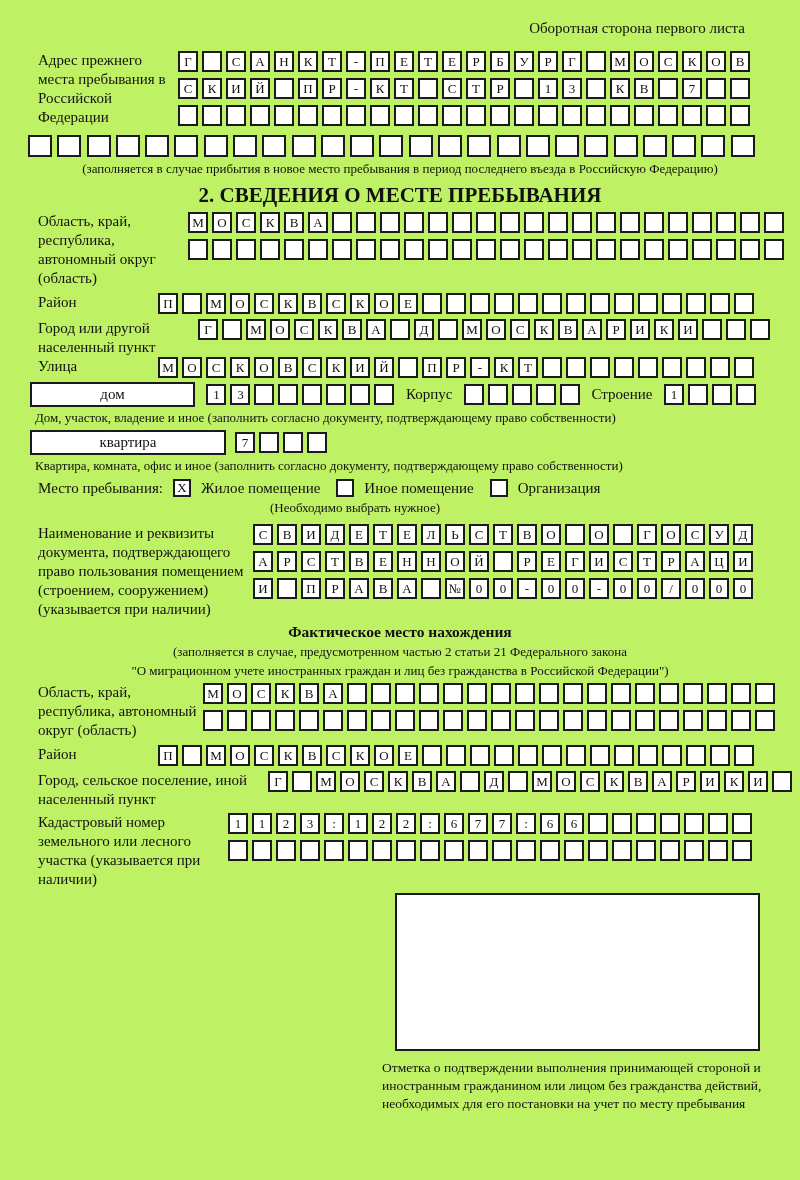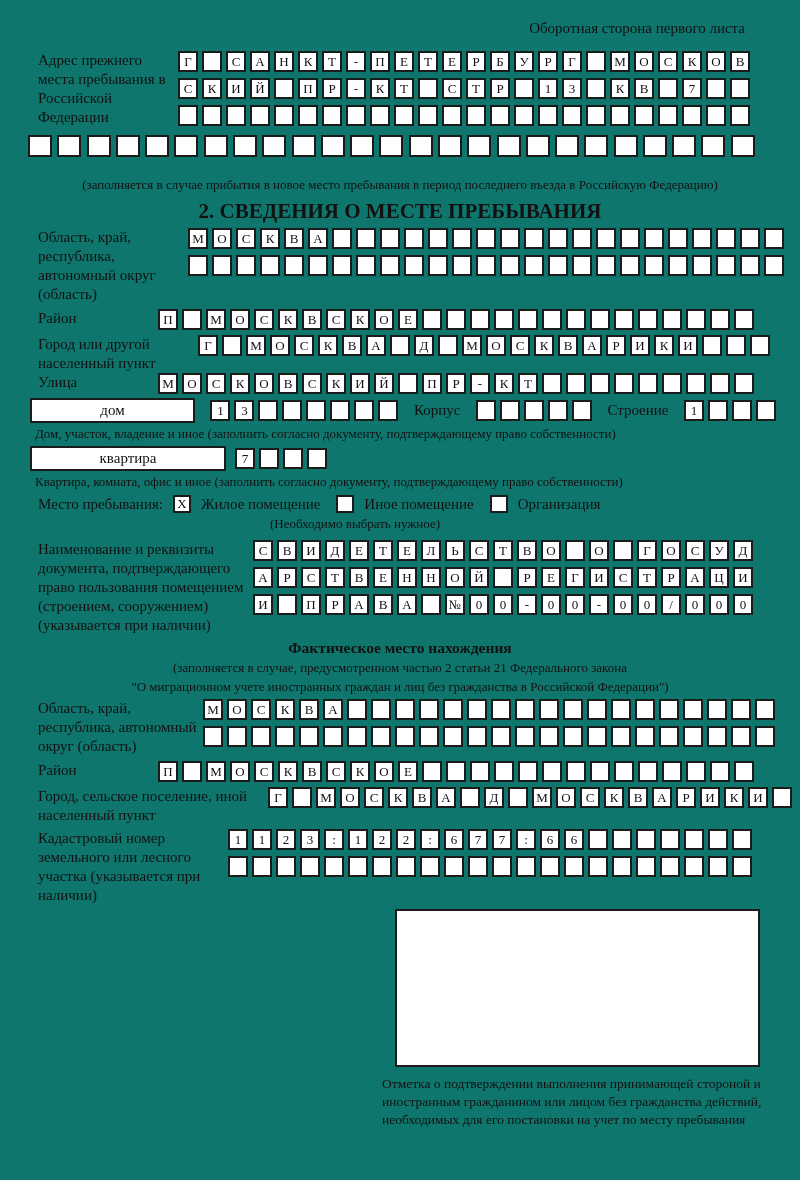--- a/index.html
+++ b/index.html
@@ -1,20 +1,20 @@
 <!DOCTYPE html>
 <html><head>
 <meta charset="utf-8">
 <style>
   html,body{margin:0;padding:0;background:#e8e8e8;}
   .page{
     position:relative;
     width:800px;height:1180px;
     margin:0 auto;
-    background:#0f766e;
+    background:#bef264;
     color:#111;
     font-family:"Liberation Serif","DejaVu Serif",serif;
     overflow:hidden;
   }
   .header-note{
     padding-top:20px;padding-right:55px;
     text-align:right;font-size:15px;
   }
   
   .frow{display:flex;align-items:flex-start;padding-left:38px;padding-right:73px;}
@@ -24,30 +24,30 @@
   .cell{
     box-sizing:border-box;flex:none;
     width:20px;height:21px;
     border:2px solid #1b1b1b;
     display:inline-flex;align-items:center;justify-content:center;
     font-size:13px;line-height:1;background:#fff;
   }
   .overflow-row{display:flex;justify-content:space-between;padding:0 45px 0 28px;margin-top:8px;}
   .overflow-row .cell{width:24px;height:22px;}
   .footnote{font-size:13px;}
-  .footnote.center{text-align:center;margin-top:20px;}
+  .footnote.center{text-align:center;margin-top:4px;}
   .footnote.left{padding-left:35px;margin-top:3px;}
   .sec-title{font-weight:bold;font-size:21px;text-align:center;margin-top:6px;}
   .wide-box{
     box-sizing:border-box;border:2px solid #1b1b1b;height:25px;
     display:inline-flex;align-items:center;justify-content:center;
     font-size:15px;background:#fff;
   }
   .house-row{display:flex;align-items:center;justify-content:space-between;
-    padding-left:30px;padding-right:24px;margin-top:4px;}
+    padding-left:30px;padding-right:44px;margin-top:4px;}
   .house-row .wide-box{width:165px;}
   .inline-label{font-size:15px;flex:none;}
   .grid-inline{display:inline-flex;gap:4px;}
   .apt-row{display:flex;align-items:center;padding-left:30px;margin-top:4px;}
   .apt-row .wide-box{width:196px;margin-right:9px;}
   .stay-row{display:flex;align-items:center;padding-left:38px;margin-top:5px;font-size:15px;}
   .checkbox{
     box-sizing:border-box;flex:none;width:18px;height:18px;
     border:2px solid #1b1b1b;display:inline-flex;align-items:center;justify-content:center;
     font-size:13px;background:#fff;

